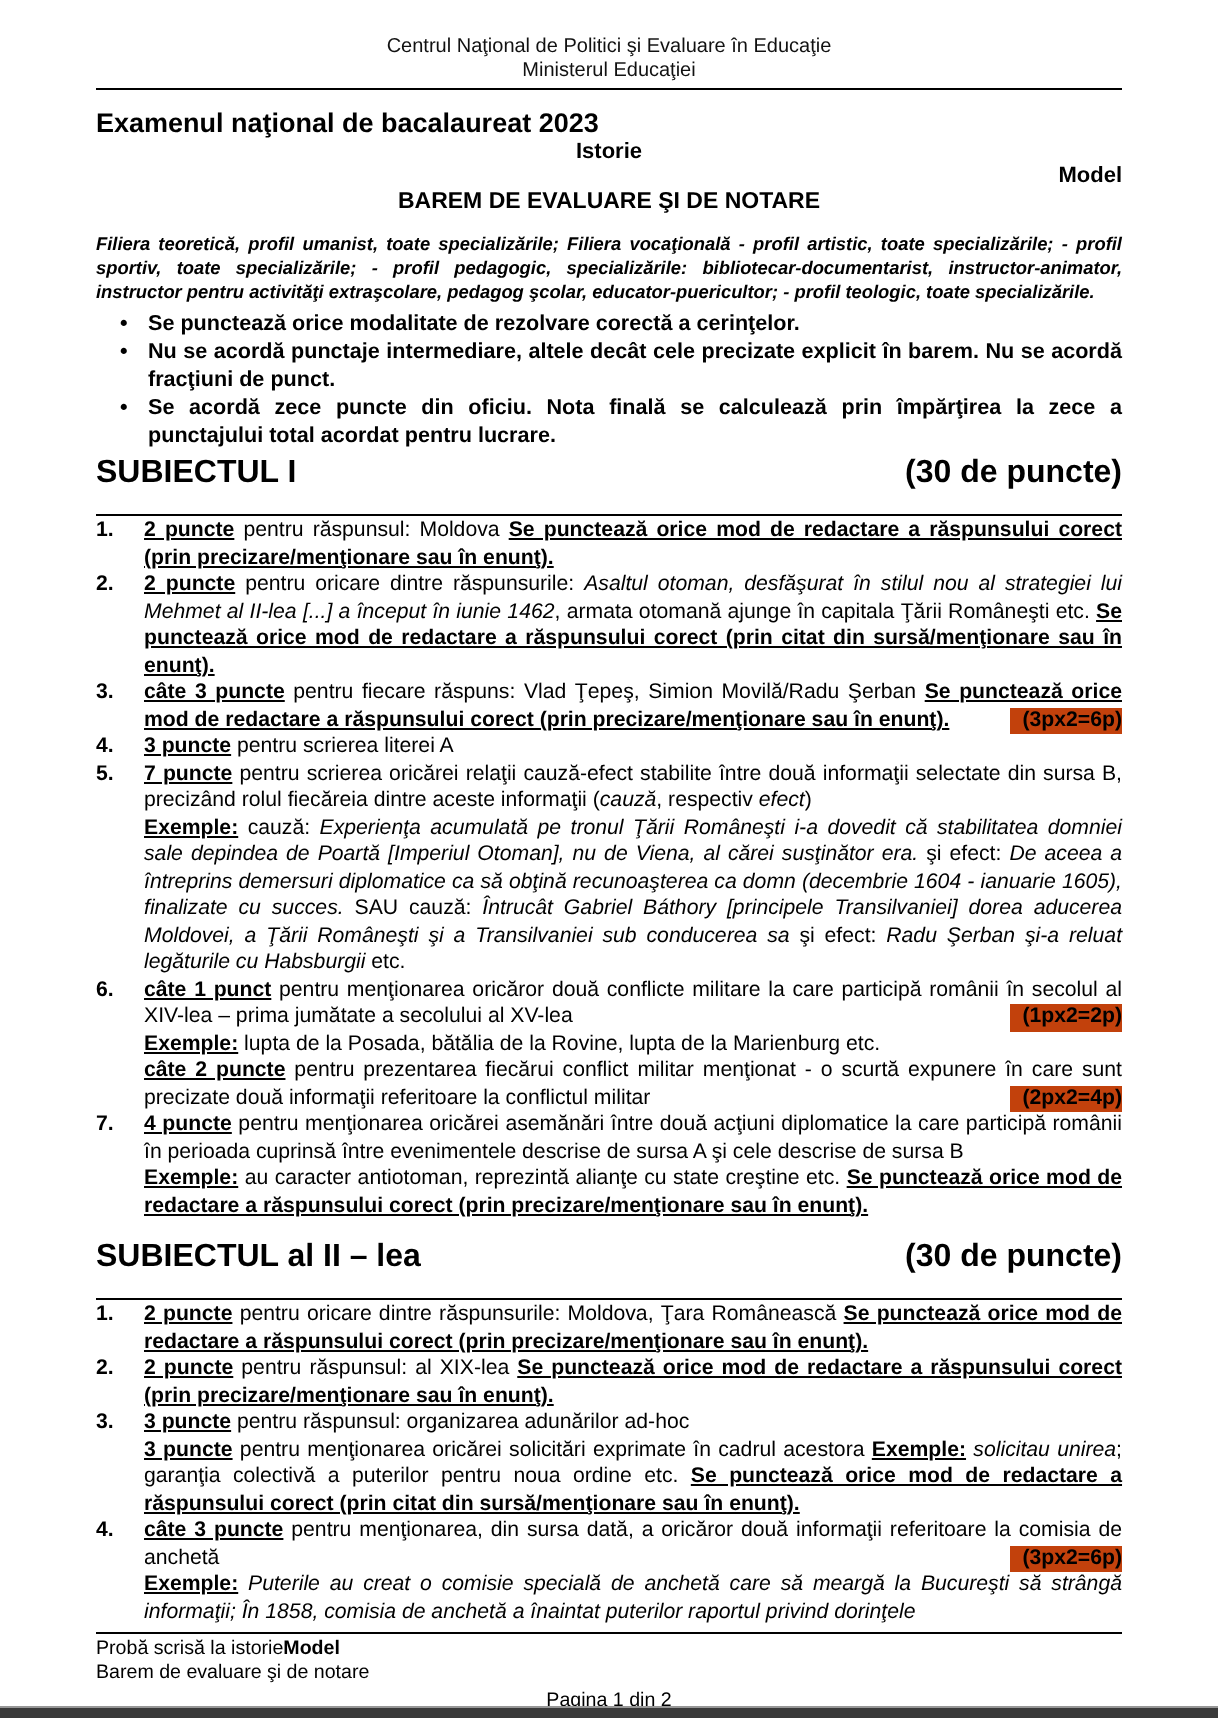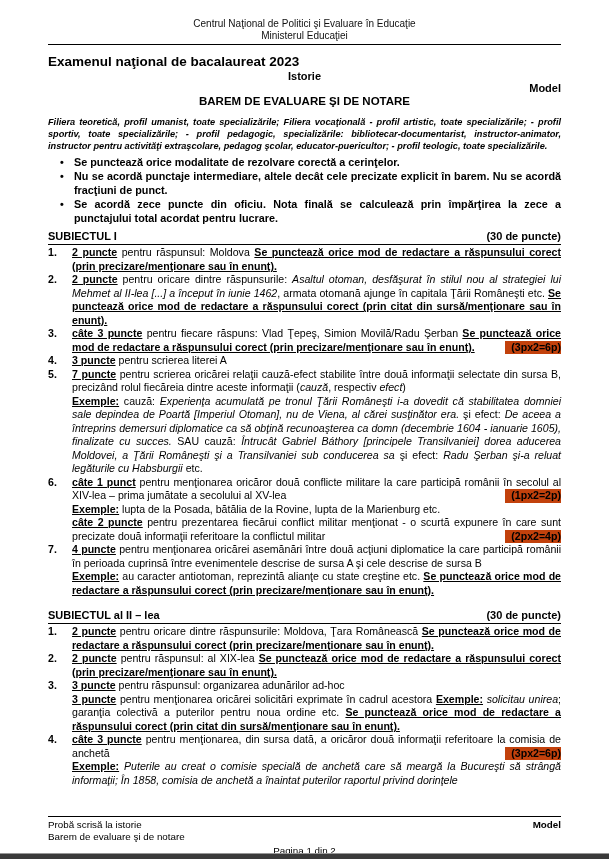--- a/index.html
+++ b/index.html
@@ -31,37 +31,37 @@
 
   .bullets { margin-top: 3px; }
   .bullet { display: flex; font-weight: bold; font-size: 10.8px; line-height: 14px; padding-left: 12px; }
   .bullet .dot { width: 14px; flex: none; }
   .bullet .btxt { flex: 1; text-align: justify; }
 
   .section { margin-top: 5px; }
   .section + .section { margin-top: 12px; }
   .sec-head {
     display: flex; justify-content: space-between;
-    font-weight: bold; font-size: 11px; line-height: 13px;
-    border-bottom: 1.5px solid #000; padding-bottom: 1px; margin-bottom: 1px;
+    font-weight: bold; font-size: 16px; line-height: 13px;
+    border-bottom: 1.5px solid #000; padding-bottom: 14px; margin-bottom: 1px;
   }
   .item { display: flex; }
   .item .marker { width: 24px; flex: none; font-weight: bold; font-size: 10.6px; line-height: 13.5px; }
   .item .body { flex: 1; min-width: 0; }
   .para { margin: 0; text-align: justify; font-size: 10.6px; line-height: 13.5px; position: relative; }
   .sg-b { font-weight: bold; text-decoration: underline; }
   .sg-i { font-style: italic; }
   .score { position: absolute; right: 0; bottom: 0; font-weight: bold; background: #c2410c; padding-left: 6px; }
 
   .footer {
     position: absolute; left: 48px; right: 48px; top: 816px;
     font-size: 9.8px; line-height: 12px;
     border-top: 1.3px solid #000; padding-top: 2px;
   }
-  .footer-row { display: flex; justify-content: space-between; }
+  .footer-row { display: flex; }
   .footer .model { font-weight: bold; }
   .page-num { text-align: center; margin-top: 2px; }
 
   .bottom-bar {
     position: absolute; left: 0; right: 0; bottom: 0;
     height: 5px; background: #3a3a3a; border-top: 1px solid #979797;
   }
 </style>
 </head>
 <body>

